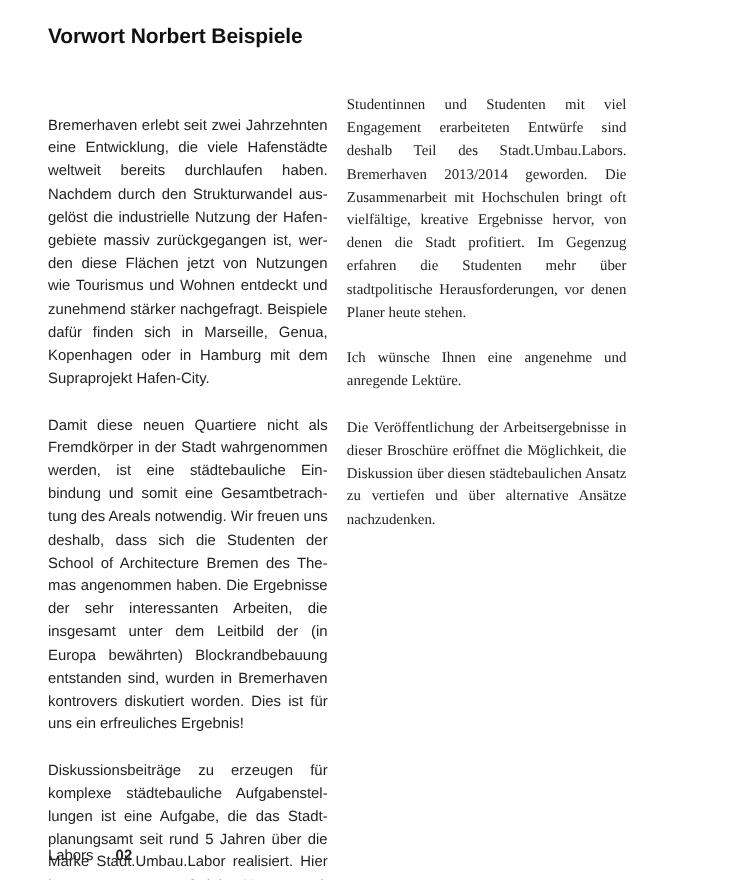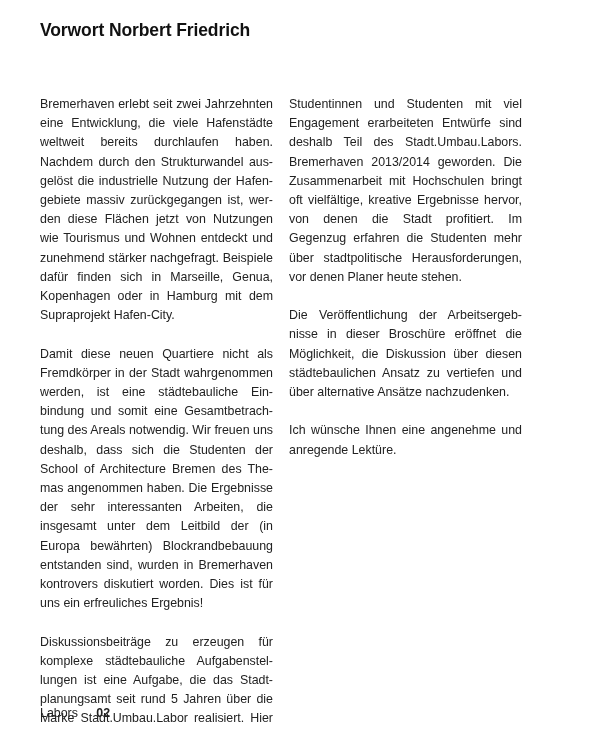--- a/index.html
+++ b/index.html
@@ -1,38 +1,38 @@
 <!DOCTYPE html>
 <html><head>
 <meta charset="utf-8">
 <style>
   html, body { margin: 0; padding: 0; background: #ffffff; }
   body { width: 608px; height: 733px; position: relative; overflow: hidden; font-family: "Liberation Sans", sans-serif; color: #1c1c1c; }
   .title { position: absolute; left: 40px; top: 20px; font-size: 17.5px; font-weight: bold; color: #111; letter-spacing: -0.1px; margin: 0; }
   .col { position: absolute; top: 95px; width: 233px; font-size: 12.4px; line-height: 19.2px; text-align: justify; hyphens: manual; color: #222; }
   .col-left { left: 40px; }
-  .col-right { left: 289px; top: 95px; }
+  .col-right { left: 289px; top: 78px; font-family: Liberation Serif, serif; }
   .col p { margin: 0 0 19.2px 0; }
   .col p.cont { margin-bottom: 0; }
   .footer { position: absolute; left: 40px; top: 706px; font-size: 12.4px; color: #222; }
   .footer b { font-weight: bold; padding-left: 15px; }
 </style>
 </head>
 <body>
 
-<h1 class="title">Vorwort Norbert Friedrich</h1>
+<h1 class="title">Vorwort Norbert Beispiele</h1>
 
 <div class="col col-left">
   <p>Bremerhaven erlebt seit zwei Jahrzehnten eine Entwicklung, die viele Hafenstäd­te weltweit bereits durchlaufen haben. Nachdem durch den Strukturwandel aus­gelöst die industrielle Nutzung der Hafen­gebiete massiv zurückgegangen ist, wer­den diese Flächen jetzt von Nutzungen wie Tourismus und Wohnen entdeckt und zunehmend stärker nachgefragt. Beispiele dafür finden sich in Marseil­le, Genua, Kopenhagen oder in Ham­burg mit dem Supraprojekt Hafen-City.</p>
   <p>Damit diese neuen Quartiere nicht als Fremdkörper in der Stadt wahrgenom­men werden, ist eine städtebauliche Ein­bindung und somit eine Gesamtbetrach­tung des Areals notwendig. Wir freuen uns deshalb, dass sich die Studenten der School of Architecture Bremen des The­mas angenommen haben. Die Ergeb­nisse der sehr interessanten Arbeiten, die insgesamt unter dem Leitbild der (in Europa bewährten) Blockrandbebauung entstanden sind, wurden in Bremerha­ven kontrovers diskutiert worden. Dies ist für uns ein erfreuliches Ergebnis!</p>
   <p class="cont">Diskussionsbeiträge zu erzeugen für komplexe städtebauliche Aufgabenstel­lungen ist eine Aufgabe, die das Stadt­planungsamt seit rund 5 Jahren über die Marke Stadt.Umbau.Labor realisiert. Hier ist man sozusagen frei im Umgang mit „lokalen Umständen“. Die von den</p>
 </div>
 
 <div class="col col-right">
   <p>Studentinnen und Studenten mit viel Engagement erarbeiteten Entwürfe sind deshalb Teil des Stadt.Umbau.Labors. Bremerhaven 2013/2014 geworden. Die Zusammenarbeit mit Hochschulen bringt oft vielfältige, kreative Ergebnisse hervor, von denen die Stadt profitiert. Im Gegenzug erfahren die Studenten mehr über stadtpolitische Herausfor­de­rungen, vor denen Planer heute stehen.</p>
+  <p>Ich wünsche Ihnen eine angenehme und anregende Lektüre.</p>
   <p>Die Veröffentlichung der Arbeitsergeb­nisse in dieser Broschüre eröffnet die Möglichkeit, die Diskussion über diesen städtebaulichen Ansatz zu vertiefen und über alternative Ansätze nachzudenken.</p>
-  <p>Ich wünsche Ihnen eine angenehme und anregende Lektüre.</p>
 </div>
 
 <div class="footer">
   <span>Labors </span>
   <b>02</b>
 </div>
 
 </body></html>

